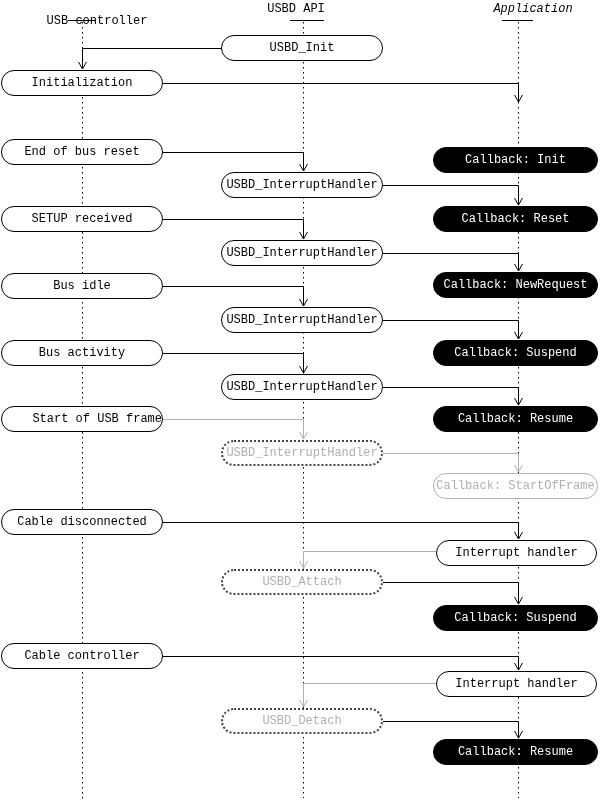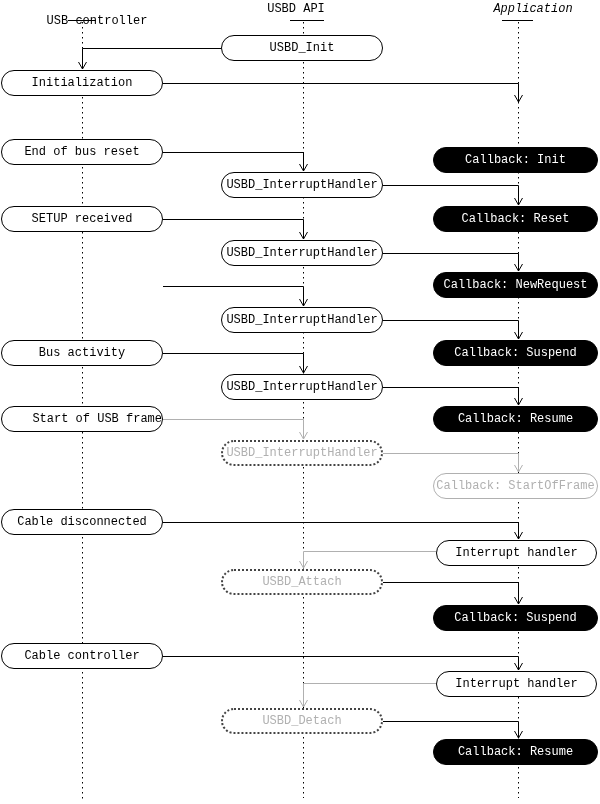--- a/index.html
+++ b/index.html
@@ -129,20 +129,21 @@
   <div class="hdr" style="left:453px;width:160px;font-style:italic;">Application</div>
 
   <div class="node col-m" style="top:35px;">USBD_Init</div>
   <div class="node col-l" style="top:70px;">Initialization</div>
   <div class="node black" style="top:103px;margin-top:44px;">Callback: Init</div>
   <div class="node col-l" style="top:139px;">End of bus reset</div>
   <div class="node col-m" style="top:172px;">USBD_InterruptHandler</div>
   <div class="node col-l" style="top:206px;">SETUP received</div>
   <div class="node black" style="top:206px;">Callback: Reset</div>
   <div class="node col-m" style="top:240px;">USBD_InterruptHandler</div>
+  <div class="node col-l" style="top:273px;">Bus idle</div>
   <div class="node black" style="top:272px;">Callback: NewRequest</div>
   <div class="node col-m" style="top:307px;">USBD_InterruptHandler</div>
   <div class="node col-l" style="top:340px;">Bus activity</div>
   <div class="node black" style="top:340px;">Callback: Suspend</div>
   <div class="node col-m" style="top:374px;">USBD_InterruptHandler</div>
   <div class="node col-l" style="top:406px;text-align:right;">Start of USB frame</div>
   <div class="node black" style="top:406px;">Callback: Resume</div>
   <div class="node col-m muted-api" style="top:440px;">USBD_InterruptHandler</div>
   <div class="node muted-cb" style="top:473px;">Callback: StartOfFrame</div>
   <div class="node col-l" style="top:509px;">Cable disconnected</div>

